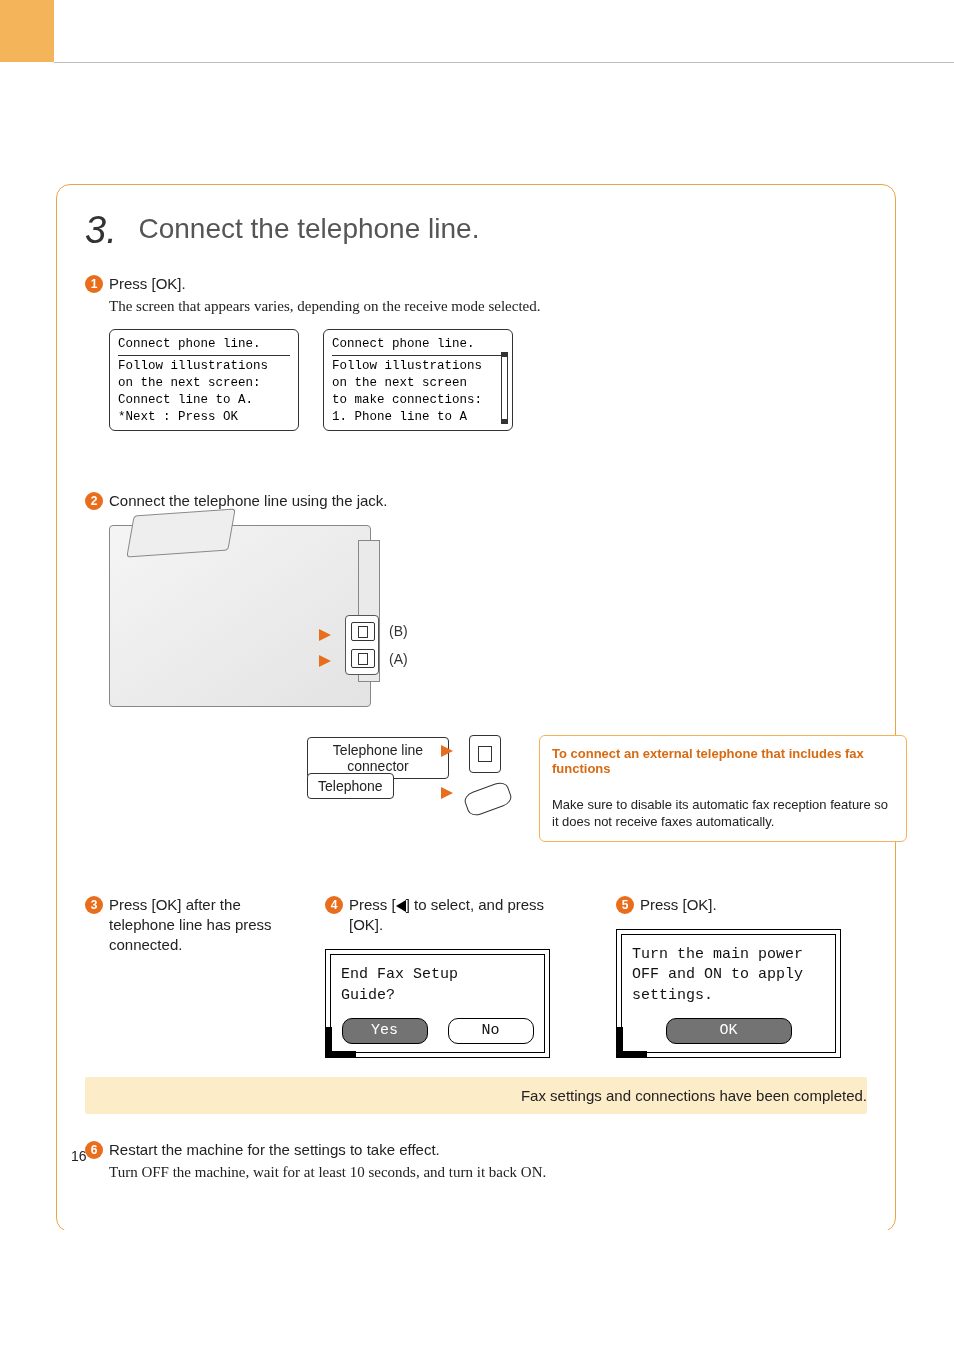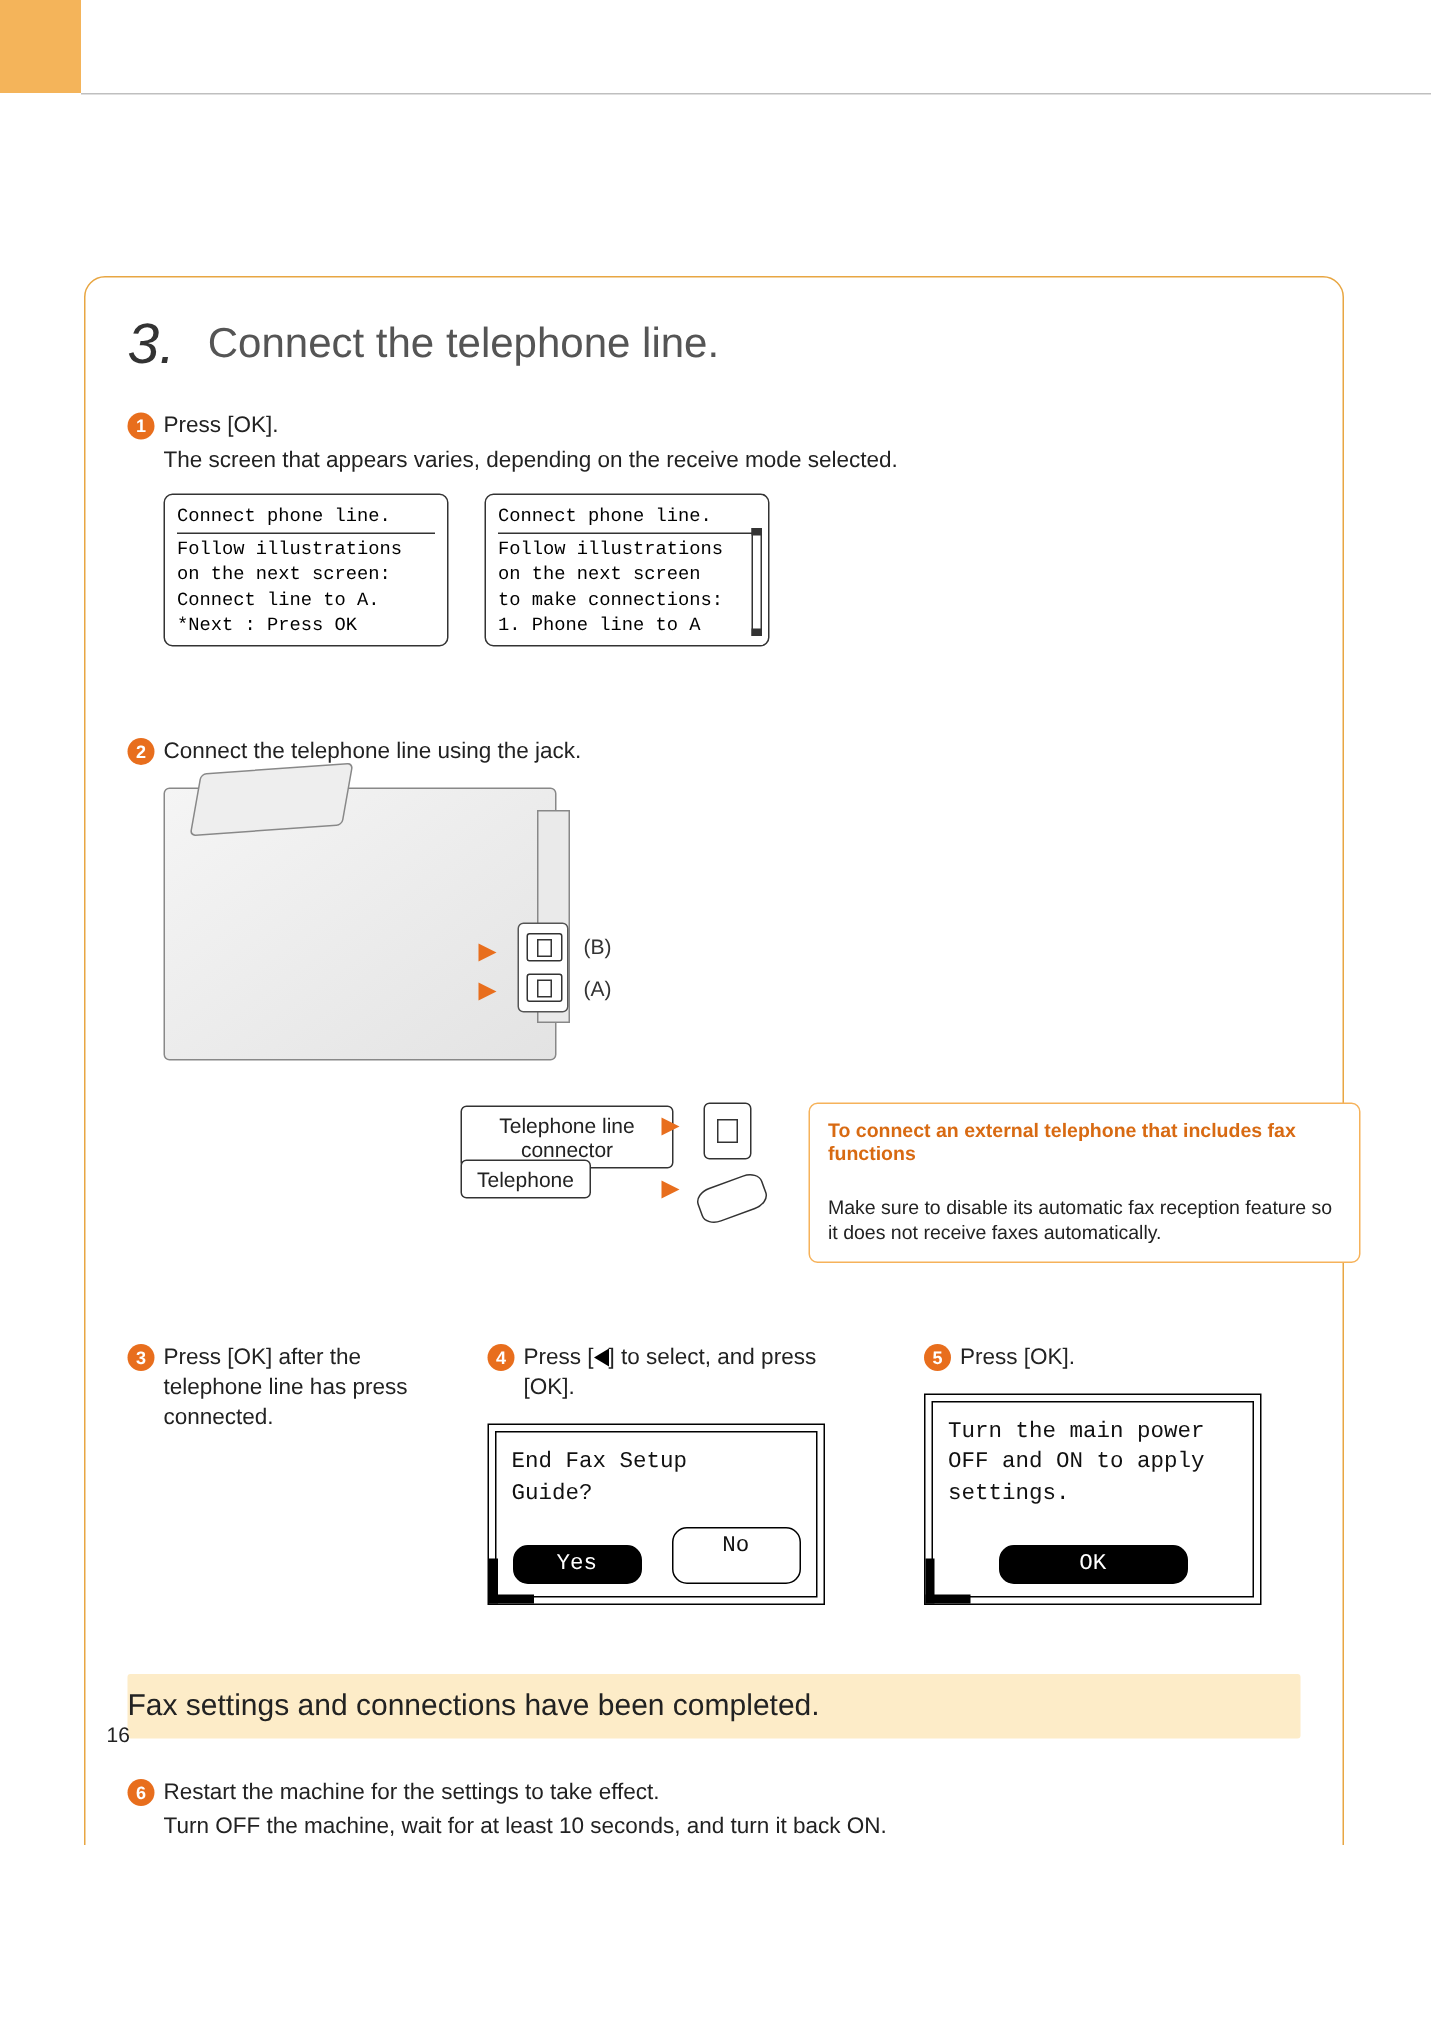--- a/index.html
+++ b/index.html
@@ -79,20 +79,21 @@
   .step-text {
     font-size: 15px;
     color: #222;
     line-height: 1.35;
   }
   .indent-note {
     margin-left: 24px;
     font-size: 15px;
     color: #222;
     margin-top: 4px;
+    font-family: Liberation Serif, serif;
   }
   .lcd-row {
     display: flex;
     gap: 24px;
     margin-left: 24px;
     margin-top: 14px;
   }
   .lcd {
     border: 1px solid #333;
     border-radius: 6px;
@@ -289,33 +290,32 @@
   .lcd-btn {
     padding:2px 20px;
     border:1px solid #000;
     border-radius:10px;
     font-family:"Lucida Console","Courier New",monospace;
     font-size:15px;
     text-align:center;
     min-width:44px;
   }
   .lcd-btn.sel {
-    background:#000000;
+    background:#737373;
     color:#fff;
-    margin-top:12px;
   }
   .lcd-btn.wide {
     padding:2px 40px;
   }
 
   .done-bar {
-    margin-top:46px;
+    margin-top:19px;
     background:#fdecc8;
-    text-align:left;
-    font-size:20px;
+    text-align:right;
+    font-size:15px;
     padding:10px 0;
     color:#222;
     border-radius:2px;
   }
 
   .tri-left {
     display:inline-block;
     width:0;height:0;
     border-top:6px solid transparent;
     border-bottom:6px solid transparent;

